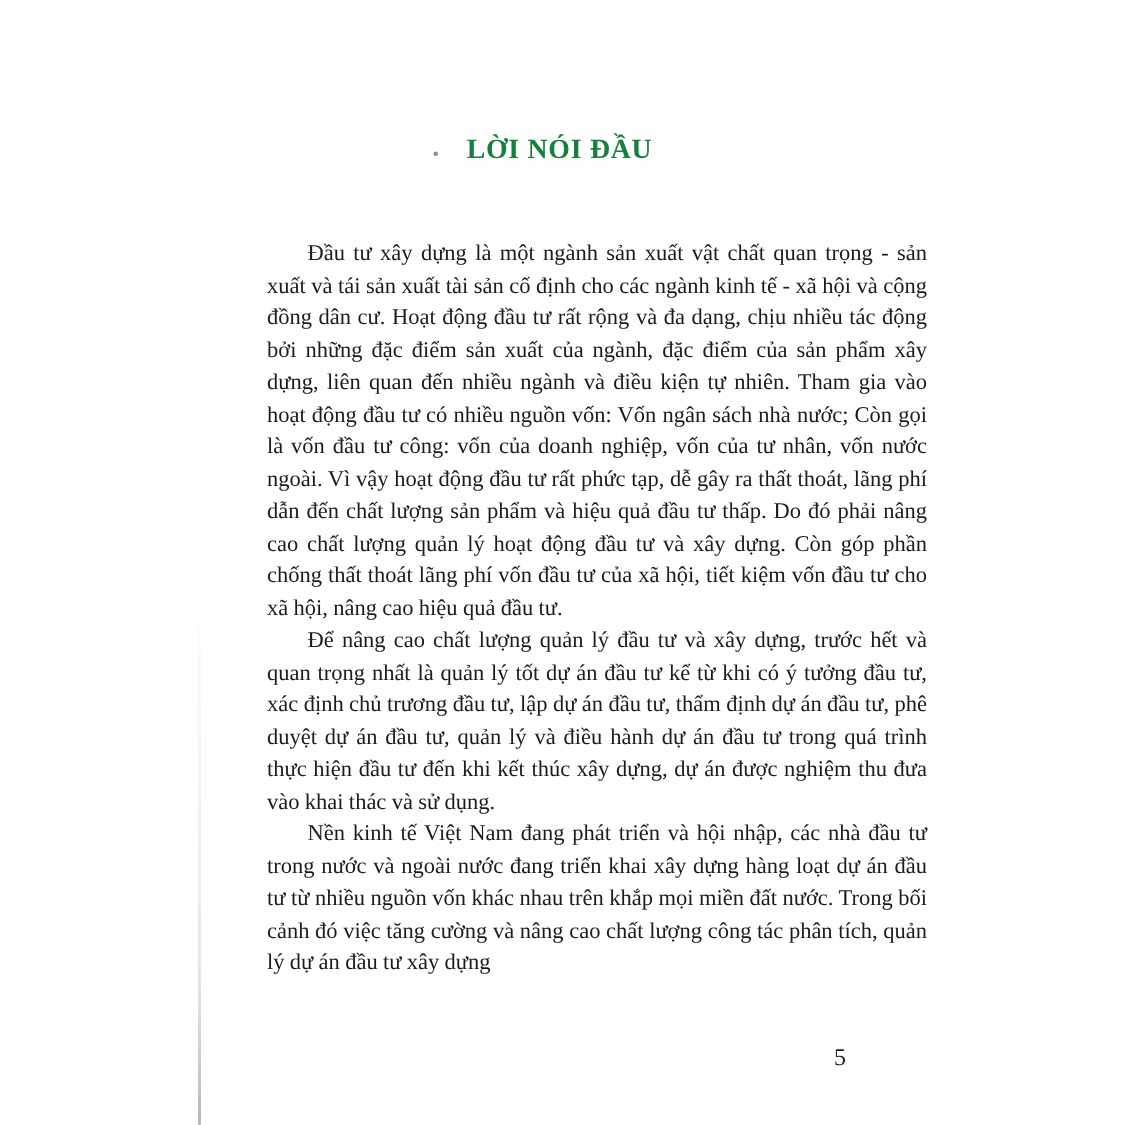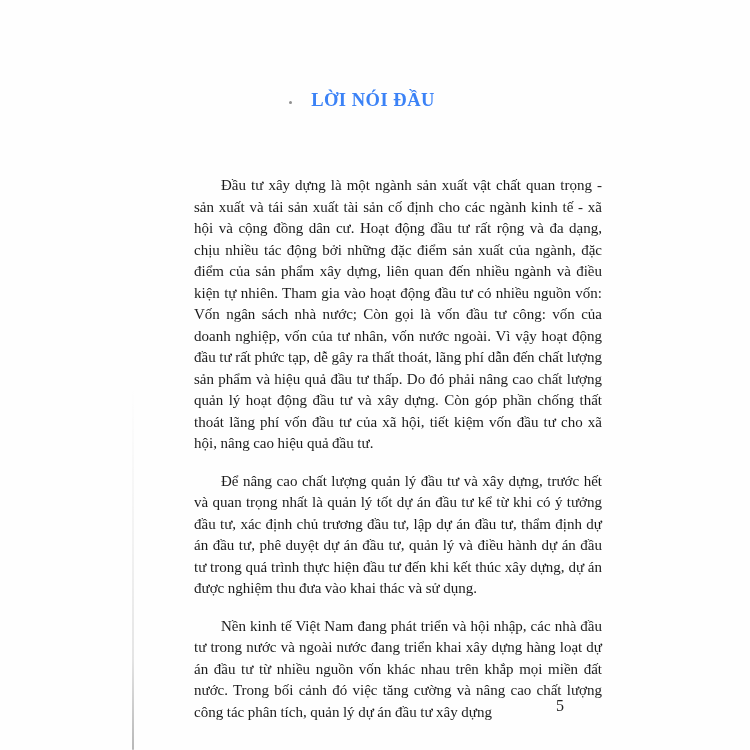--- a/index.html
+++ b/index.html
@@ -19,37 +19,37 @@
   .page-title {
     position: absolute;
     top: 90px;
     left: 178px;
     width: 390px;
     margin: 0;
     text-align: center;
     font-size: 18.5px;
     font-weight: bold;
     letter-spacing: 0.5px;
-    color: #3b82f6;
+    color: #15803d;
     -webkit-font-smoothing: antialiased;
   }
   .body-text {
     position: absolute;
     top: 159px;
     left: 178px;
     width: 440px;
     font-size: 15px;
     line-height: 21.5px;
     text-align: justify;
     text-justify: inter-word;
     hyphens: none;
     word-spacing: -0.2px;
   }
   .para {
-    margin: 16px;
+    margin: 0;
     padding: 0;
     text-indent: 27px;
   }
   .page-number {
     position: absolute;
     top: 697px;
     left: 546px;
     width: 28px;
     text-align: center;
     font-size: 16px;

